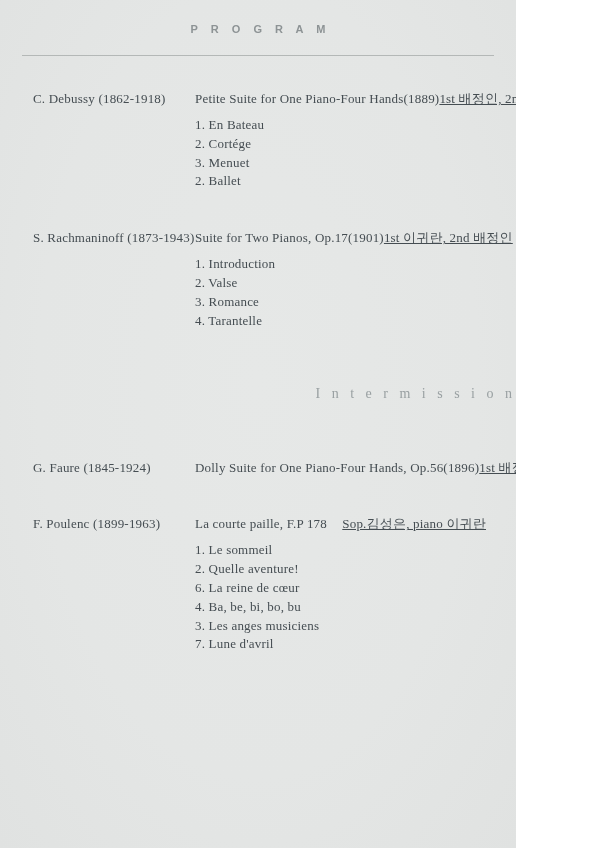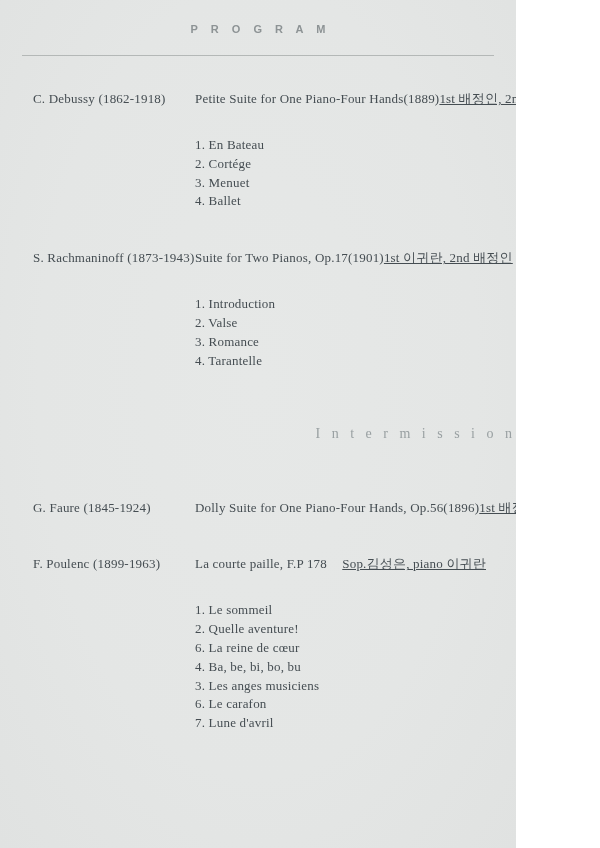--- a/index.html
+++ b/index.html
@@ -41,21 +41,21 @@
   }
   .performers {
     text-align: right;
     white-space: nowrap;
     text-decoration: underline;
   }
   .piece { white-space: nowrap; }
   .composer { white-space: nowrap; }
   .movements {
     margin-left: 195px;
-    margin-top: 28px;
+    margin-top: 8px;
     font-size: 13px;
     line-height: 18.8px;
     letter-spacing: 0.2px;
   }
   .sec-debussy   { margin-top: 34px; }
   .sec-rach      { margin-top: 38px; }
   .sec-faure     { margin-top: 57px; }
   .sec-poulenc   { margin-top: 38px; }
   .intermission {
     margin-top: 56px;
@@ -78,21 +78,21 @@
   <div class="section sec-debussy">
     <div class="section-header">
       <div class="composer">C. Debussy (1862-1918)</div>
       <div class="piece">Petite Suite for One Piano-Four Hands(1889)</div>
       <div class="performers">1st 배정인, 2nd 이귀란</div>
     </div>
     <div class="movements">
         <div class="movement">1. En Bateau</div>
         <div class="movement">2. Cortége</div>
         <div class="movement">3. Menuet</div>
-        <div class="movement">4. Ballet</div>
+        <div class="movement">2. Ballet</div>
       </div>
   </div>
 
   <div class="section sec-rach">
     <div class="section-header">
       <div class="composer">S. Rachmaninoff (1873-1943)</div>
       <div class="piece">Suite for Two Pianos, Op.17(1901)</div>
       <div class="performers">1st 이귀란, 2nd 배정인</div>
     </div>
     <div class="movements">
@@ -118,18 +118,17 @@
       <div class="composer">F. Poulenc (1899-1963)</div>
       <div class="piece">La courte paille, F.P 178</div>
       <div class="performers">Sop.김성은, piano 이귀란</div>
     </div>
     <div class="movements">
         <div class="movement">1. Le sommeil</div>
         <div class="movement">2. Quelle aventure!</div>
         <div class="movement">6. La reine de cœur</div>
         <div class="movement">4. Ba, be, bi, bo, bu</div>
         <div class="movement">3. Les anges musiciens</div>
-        <div class="movement">6. Le carafon</div>
         <div class="movement">7. Lune d'avril</div>
       </div>
   </div>
 
 </div>
 
 </body></html>

